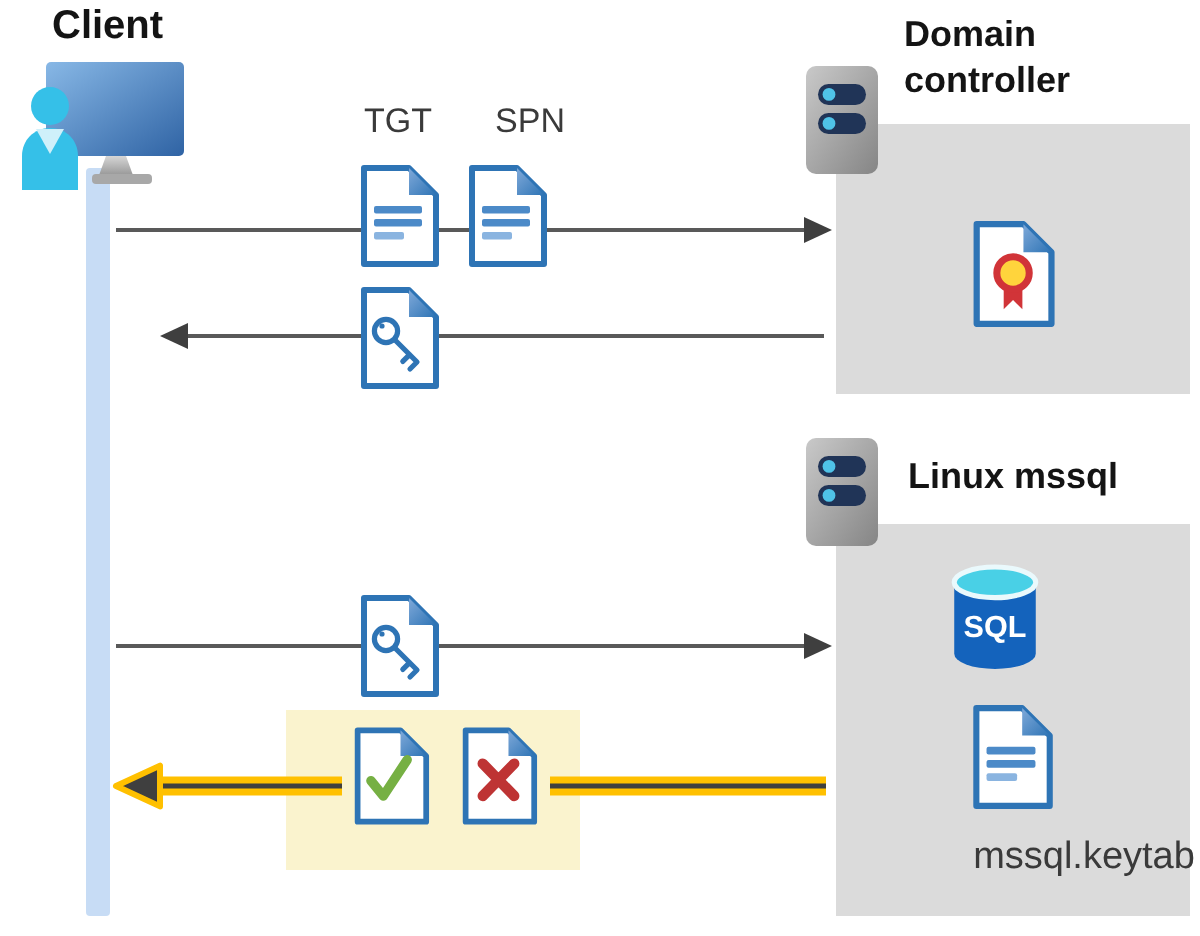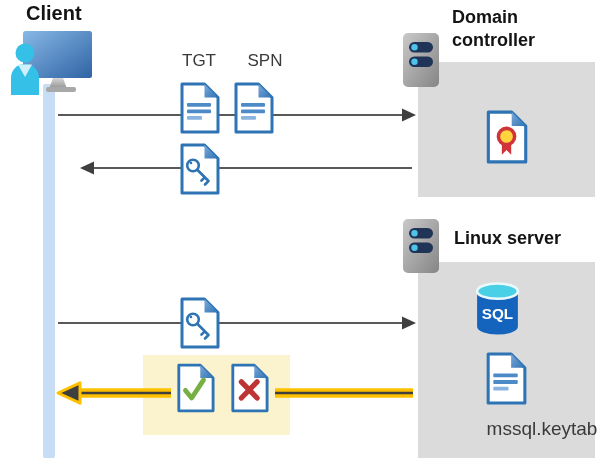--- a/index.html
+++ b/index.html
@@ -159,21 +159,21 @@
     </g>
   </svg>
 
   <svg class="abs icon" style="left:402px;top:218px;" width="38" height="56" viewBox="0 0 38 56">
     <rect x="1" y="1" width="36" height="54" rx="5" fill="url(#serverGrad)"></rect>
     <rect class="pill" x="7" y="10" width="24" height="10.5" rx="5.25"></rect>
     <circle class="pill-dot" cx="12.5" cy="15.2" r="3.2"></circle>
     <rect class="pill" x="7" y="24.5" width="24" height="10.5" rx="5.25"></rect>
     <circle class="pill-dot" cx="12.5" cy="29.7" r="3.2"></circle>
   </svg>
-  <div class="abs heading" style="left:454px;top:227px;width:145px;">Linux server</div>
+  <div class="abs heading" style="left:454px;top:227px;width:145px;">Linux mssql</div>
 
   <svg class="abs icon" style="left:474px;top:282px;" width="47" height="53" viewBox="0 0 46 52">
     <path d="M3 9 L3 44 A20 7.5 0 0 0 43 44 L43 9 Z" fill="var(--sql-blue)"></path>
     <ellipse cx="23" cy="9" rx="20" ry="7.5" fill="var(--sql-cyan)" stroke="#EAF9FC" stroke-width="2.5"></ellipse>
     <text class="sql-text" x="23" y="36" text-anchor="middle">SQL</text>
   </svg>
 
   <svg class="abs icon" style="left:484px;top:352px;" width="43" height="53" viewBox="0 0 42 52">
     <use href="#docFrame"></use>
     <rect class="doc-line" x="9" y="21" width="24" height="3.8" rx="1"></rect>

